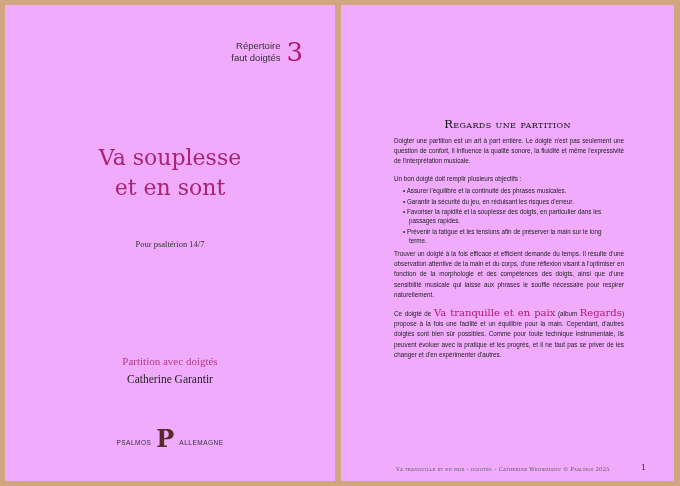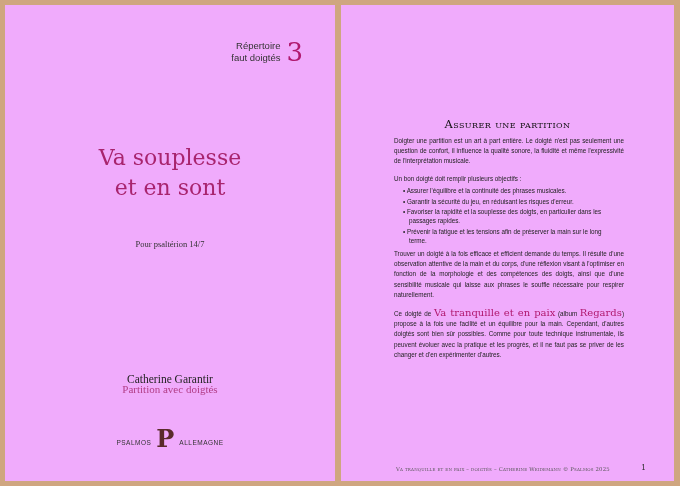--- a/index.html
+++ b/index.html
@@ -35,21 +35,21 @@
   .album {
     position: absolute; left: 0; right: 0; top: 218px; text-align: center;
     font-family: "Liberation Serif", serif; font-size: 11.5px; color: #222;
   }
   .instrument {
     position: absolute; left: 0; right: 0; top: 234px; text-align: center;
     font-family: "Liberation Serif", serif; font-size: 8.5px; color: #333;
   }
   .partition {
     position: absolute; left: 0; right: 0; top: 350px; text-align: center;
-    font-family: "Liberation Serif", serif; font-size: 11px; color: #b13d86; margin-top: 28px;
+    font-family: "Liberation Serif", serif; font-size: 11px; color: #b13d86;
   }
   .author {
     position: absolute; left: 0; right: 0; top: 368px; text-align: center;
     font-family: "Liberation Serif", serif; font-size: 11.5px; color: #222;
   }
   .publisher {
     position: absolute; left: 0; right: 0; top: 424px;
     display: flex; justify-content: center; align-items: center; gap: 3px;
     font-family: "Liberation Sans", sans-serif; font-size: 6.5px;
     letter-spacing: 0.5px; color: #333;
@@ -118,21 +118,21 @@
   <div class="publisher">
     <span>PSALMOS</span>
     <span class="logo">
       <span class="p">P</span>
     </span>
     <span>ALLEMAGNE</span>
   </div>
 </div>
 
 <div class="page" id="page-right">
-  <div class="doc-title">Assurer une partition</div>
+  <div class="doc-title">Regards une partition</div>
 
   <div class="body-text" id="para-1">Doigter une partition est un art à part entière. Le doigté n'est pas seulement une question de confort, il influence la qualité sonore, la fluidité et même l'expressivité de l'interprétation musicale.</div>
   <div class="body-text" id="para-2">Un bon doigté doit remplir plusieurs objectifs :</div>
 
   <div class="bullets">
     <div><span>•</span> <span>Assurer l'équilibre et la continuité des phrases musicales.</span></div>
     <div><span>•</span> <span>Garantir la sécurité du jeu, en réduisant les risques d'erreur.</span></div>
     <div><span>•</span> <span>Favoriser la rapidité et la souplesse des doigts, en particulier dans les passages rapides.</span></div>
     <div><span>•</span> <span>Prévenir la fatigue et les tensions afin de préserver la main sur le long terme.</span></div>
   </div>

